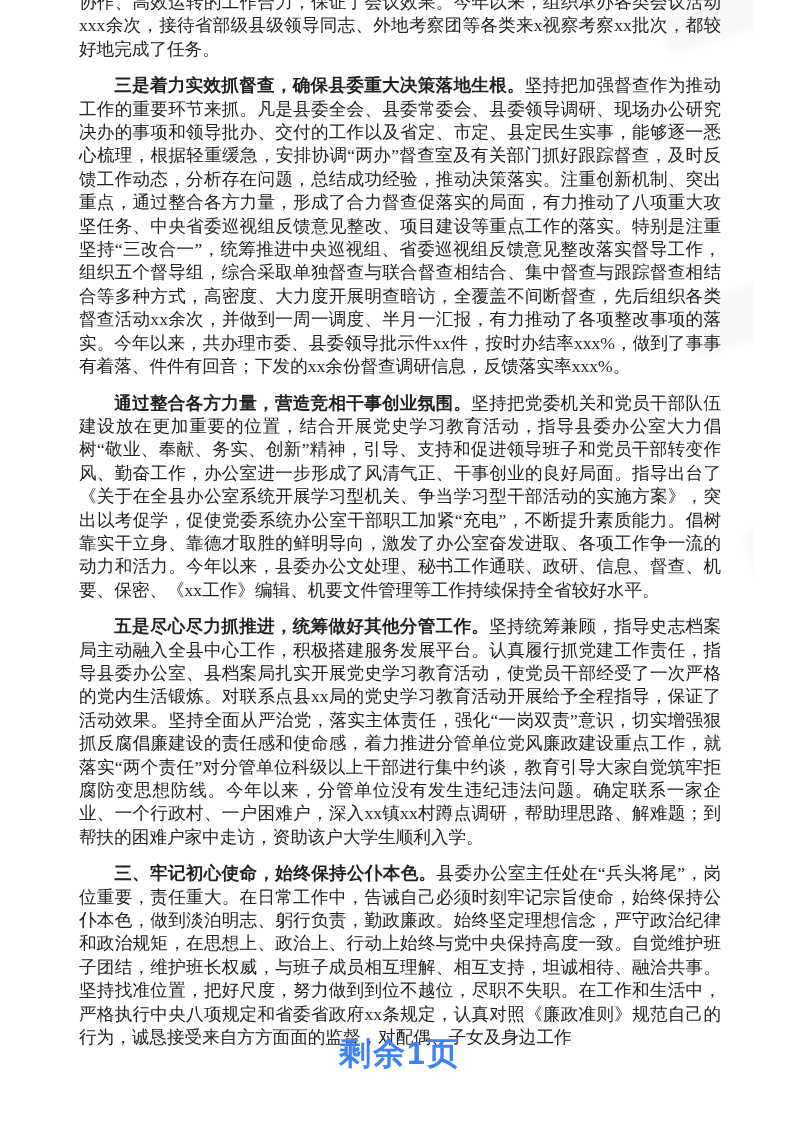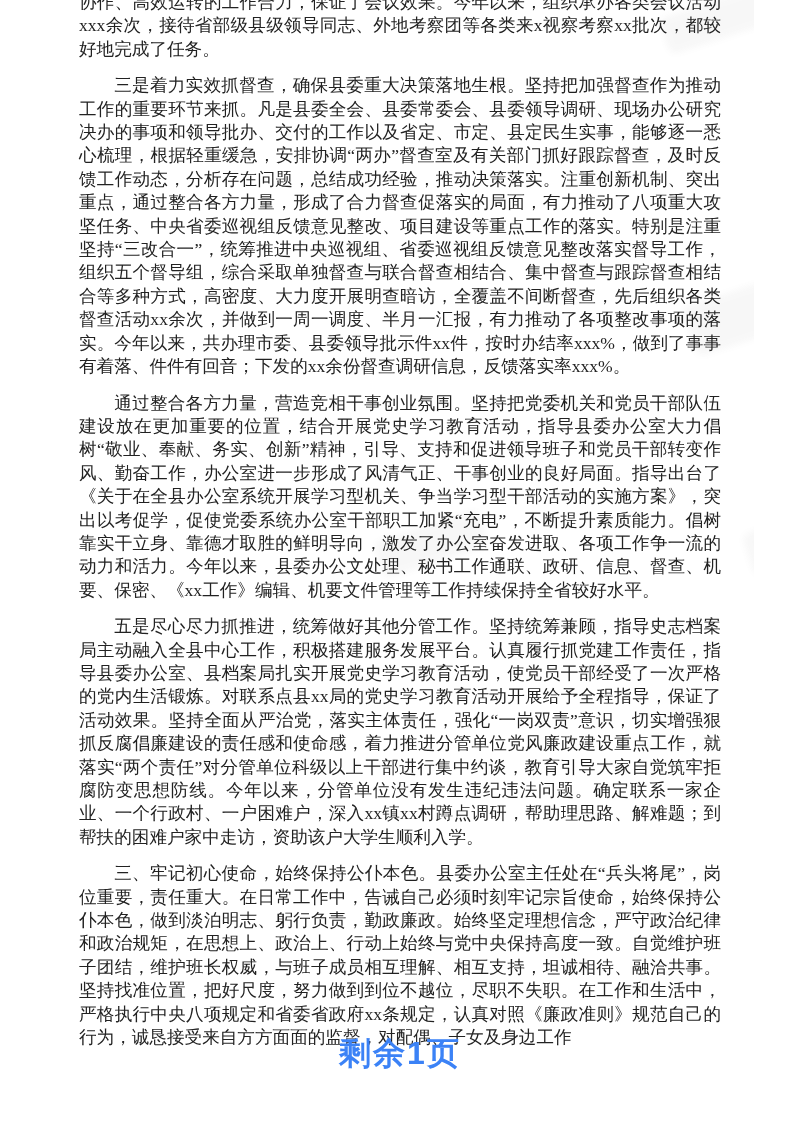--- a/index.html
+++ b/index.html
@@ -26,21 +26,21 @@
   .para {
     font-size: 17.6px;
     line-height: 23.4px;
     text-align: justify;
     text-indent: 2em;
     margin-bottom: 13px;
     color: #222222;
     word-break: break-all;
   }
   .para.continuation { text-indent: 0; }
-  .para b { font-weight: 400; margin-top: 20px; }
+  .para b { font-weight: 700; margin-top: 20px; }
 
   .banner {
     position: absolute;
     left: 0;
     right: 0;
     top: 1032px;
     display: flex;
     justify-content: center;
     align-items: baseline;
     gap: 46px;

